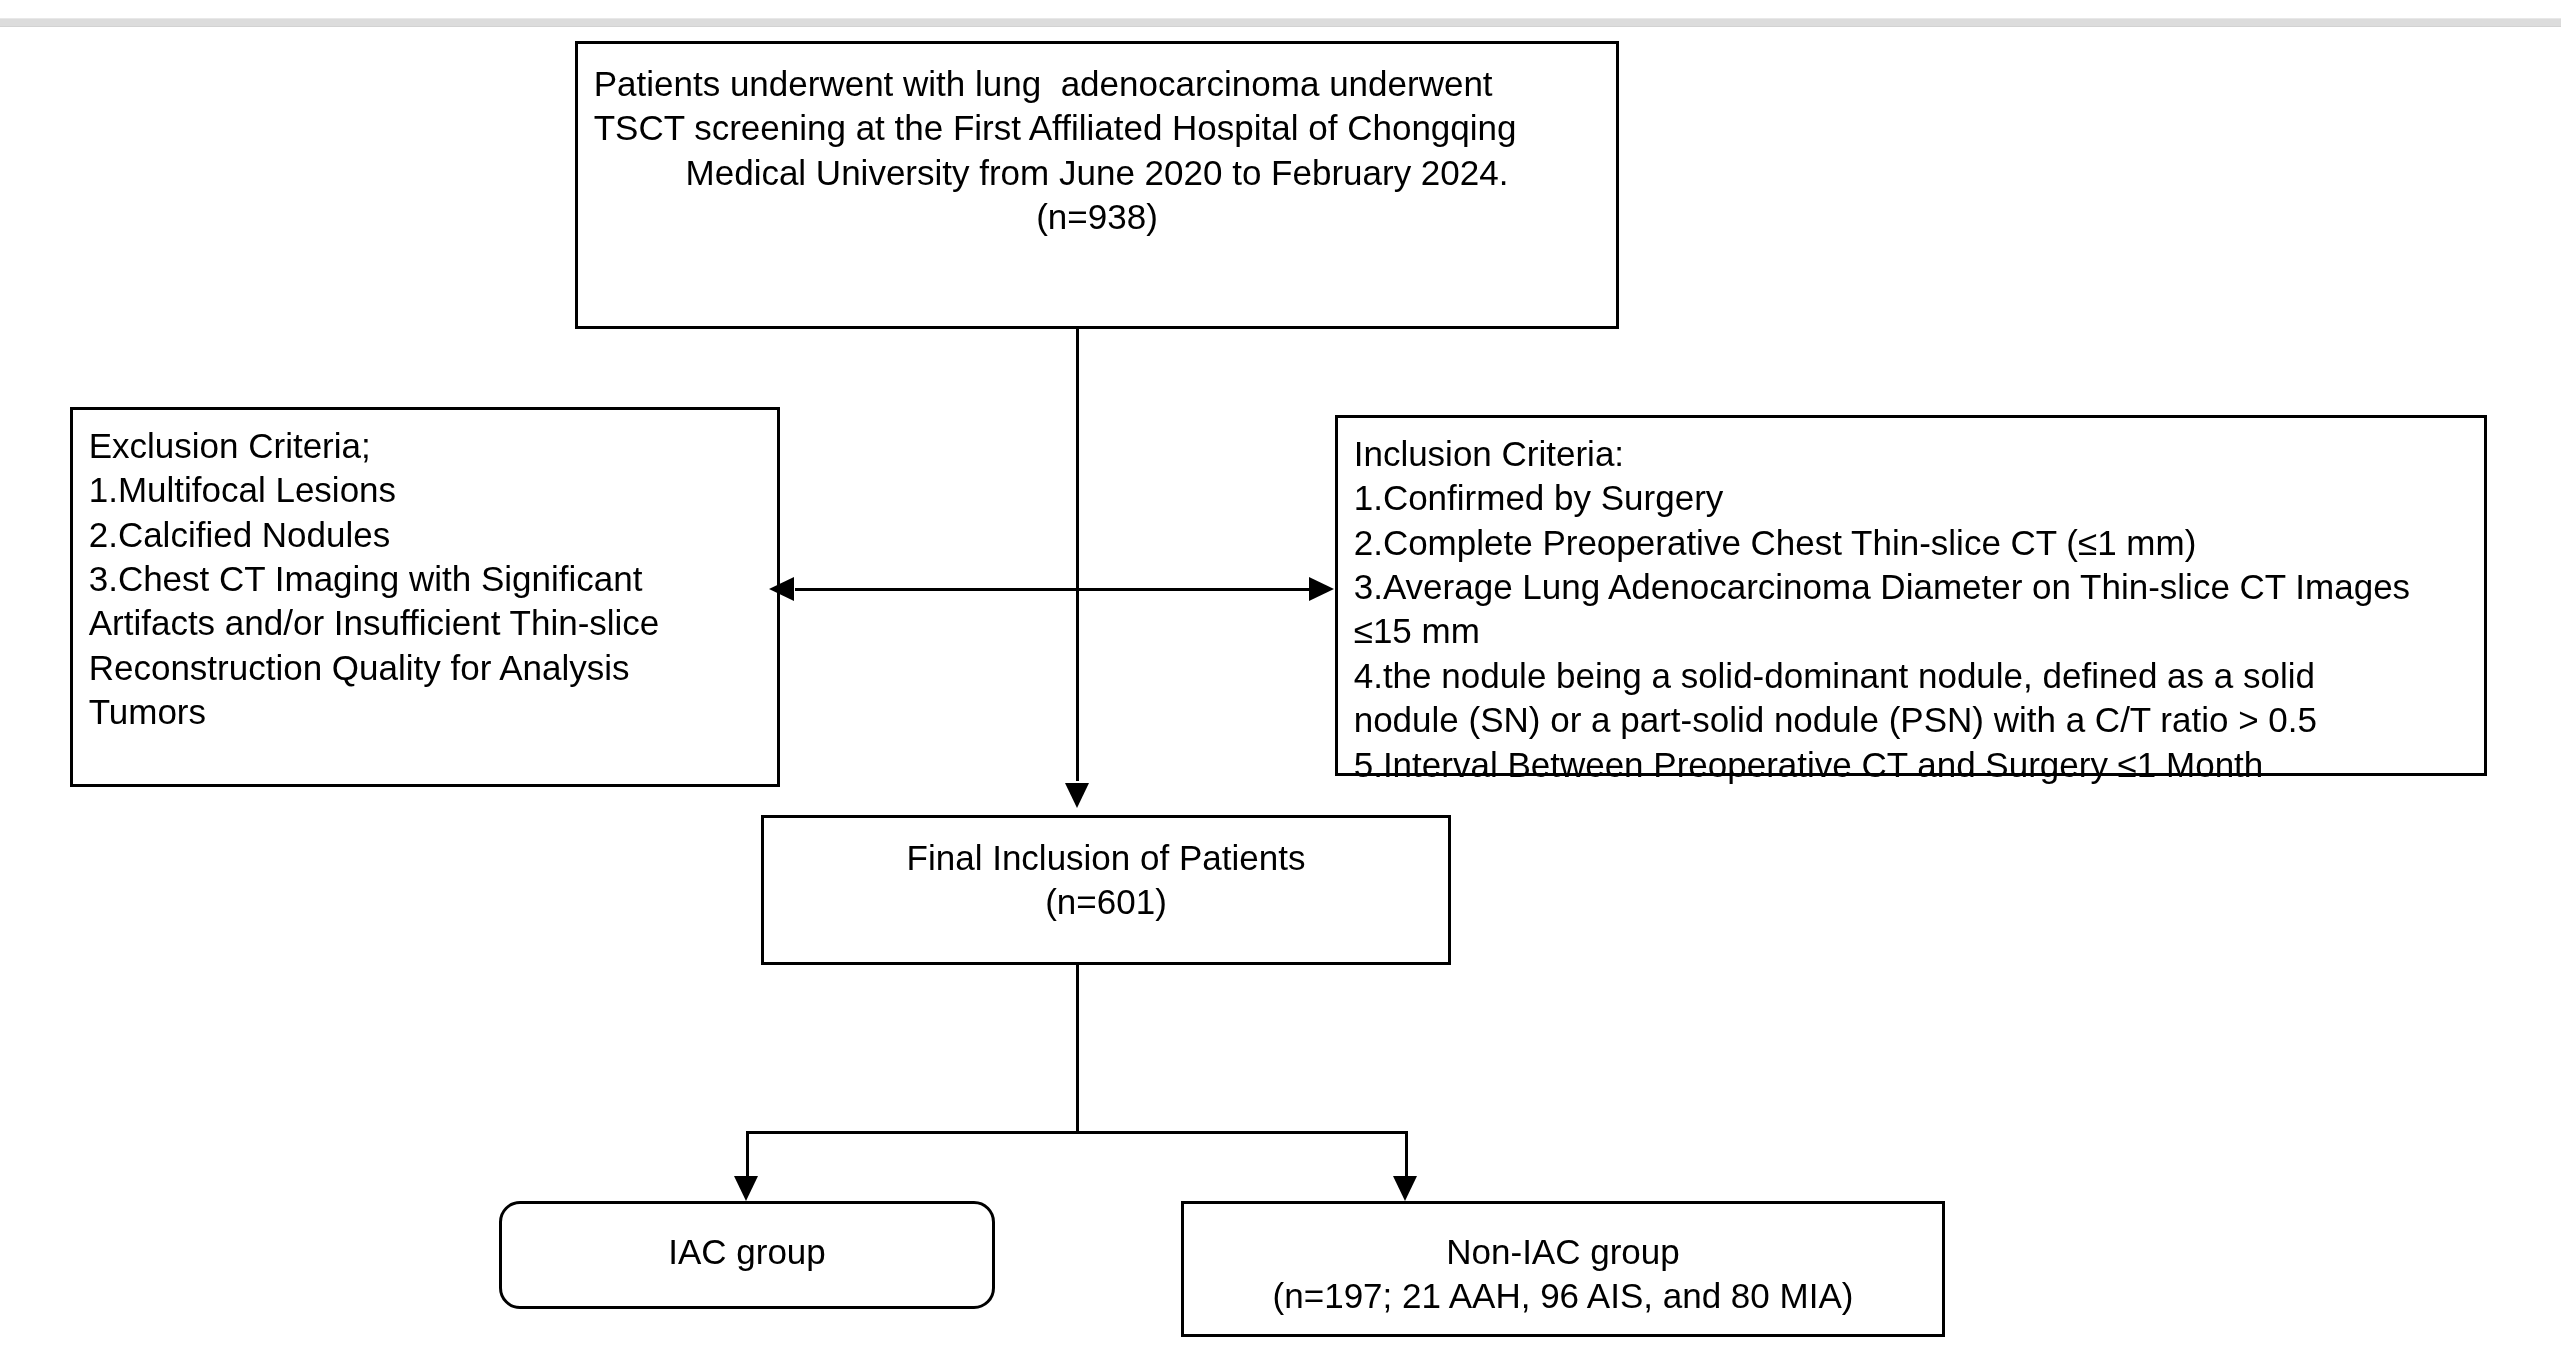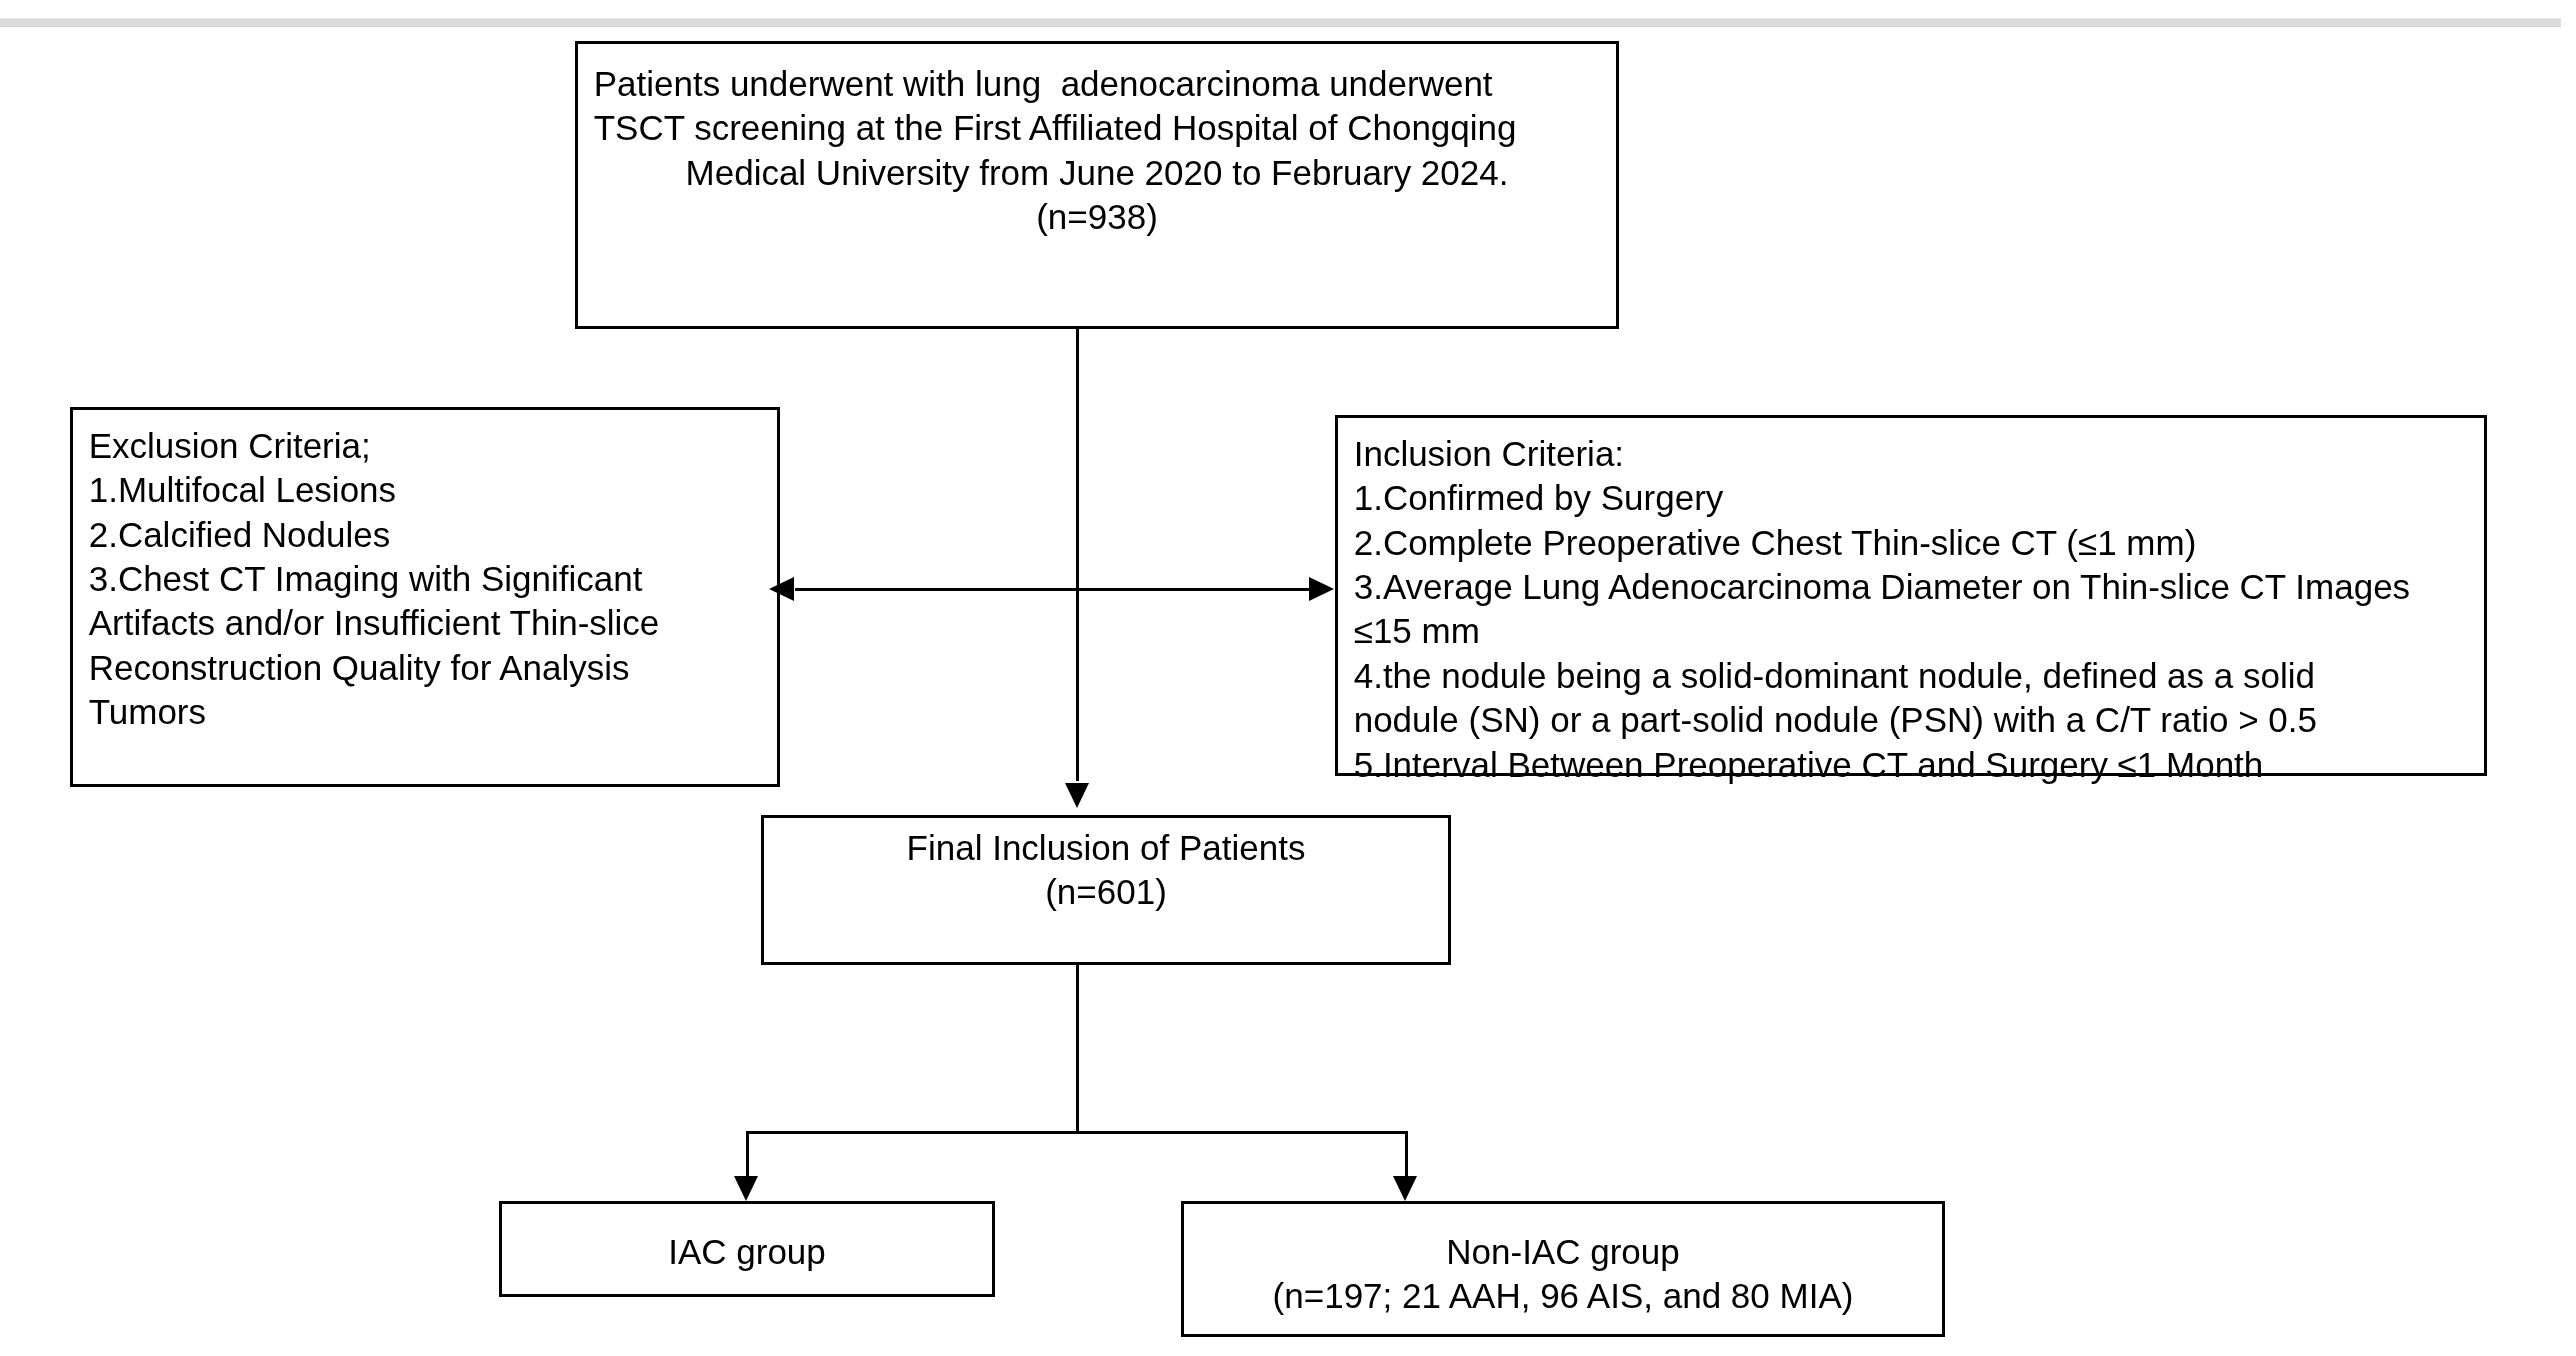--- a/index.html
+++ b/index.html
@@ -50,22 +50,22 @@
   .line {
     display: block;
     white-space: pre-wrap;
   }
 
   #box-top          { left: 575px;  top: 41px;   width: 1044px; height: 288px; }
   #box-top .inner   { padding-top: 17.7px; }
   #box-exclusion    { left: 70px;   top: 407px;  width: 710px;  height: 380px; }
   #box-inclusion    { left: 1335px; top: 415px;  width: 1152px; height: 361px; }
   #box-final        { left: 761px;  top: 815px;  width: 690px;  height: 150px; }
-  #box-final .inner { padding-top: 8px; }
-  #box-iac          { left: 499px;  top: 1201px; width: 496px;  height: 96px; }
+  #box-final .inner { padding-top: 18px; }
+  #box-iac          { left: 499px;  top: 1201px; width: 496px;  height: 108px; border-radius: 21px; }
   #box-iac .inner   { padding-top: 25.5px; }
   #box-noniac       { left: 1181px; top: 1201px; width: 764px;  height: 136px; }
   #box-noniac .inner{ padding-top: 25.5px; }
 
   
   .conn {
     position: absolute;
     background: #000000;
   }
   .vline { width: 2.9px; }

